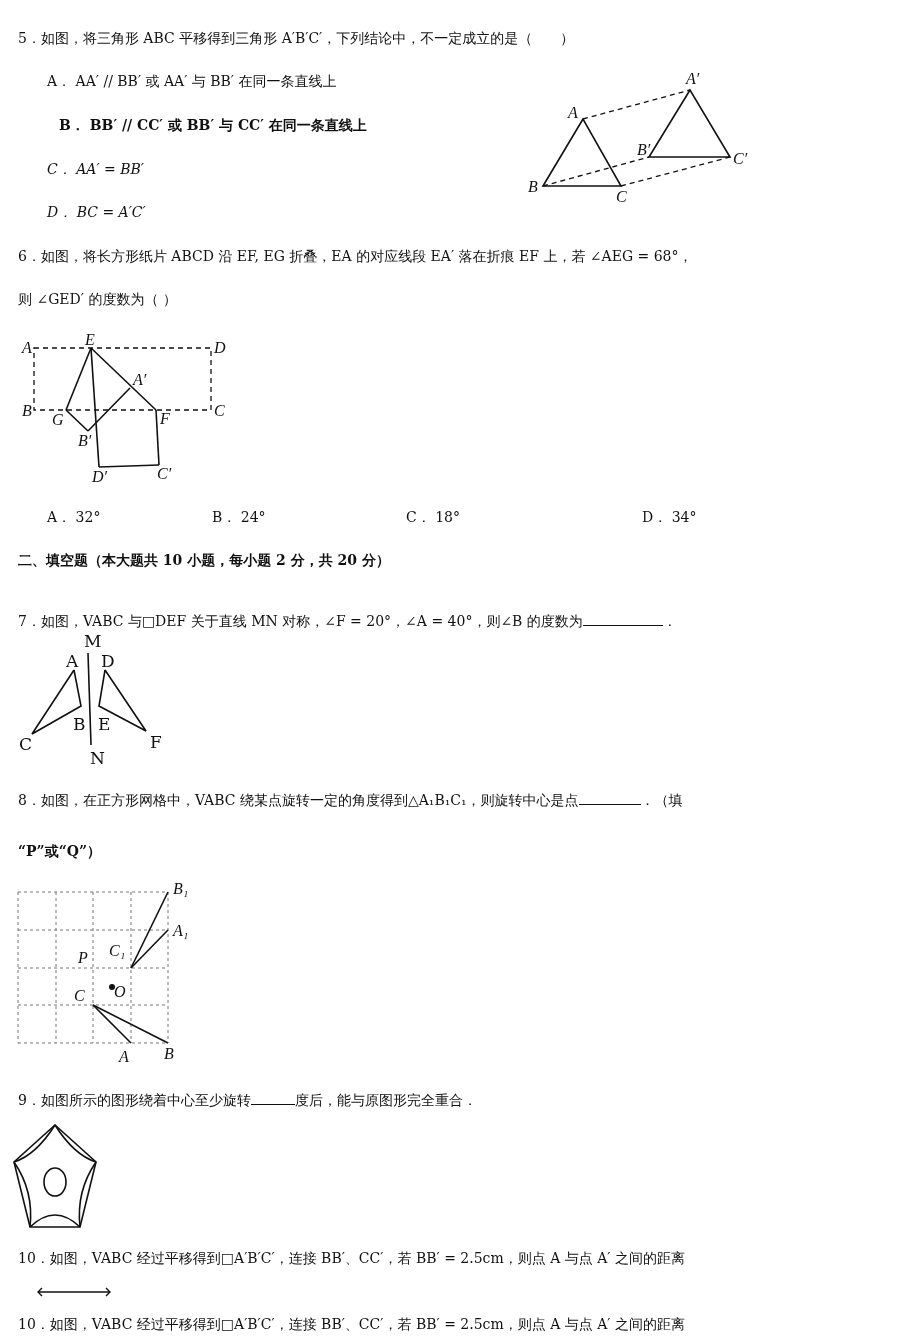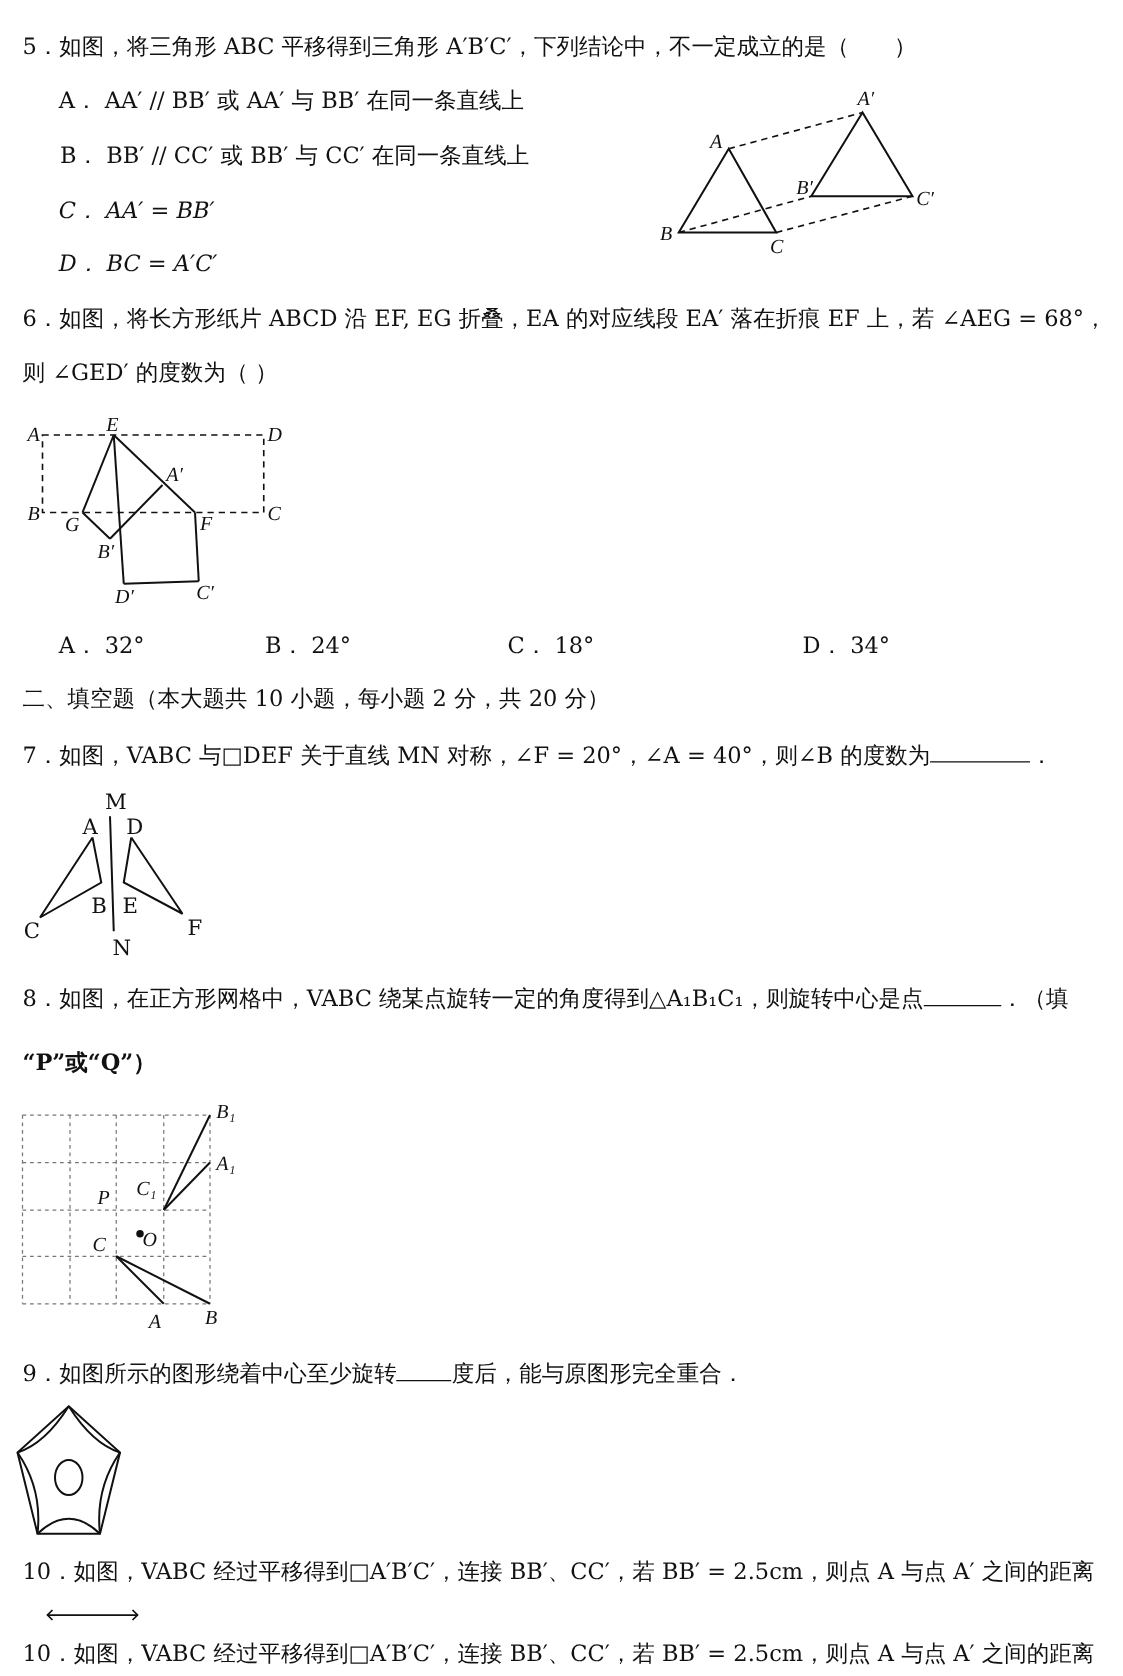--- a/index.html
+++ b/index.html
@@ -1,32 +1,32 @@
 <!DOCTYPE html>
 <html><head>
 <meta charset="utf-8">
 <style>
   html, body { margin: 0; padding: 0; background: #ffffff; }
   body { width: 898px; height: 1341px; position: relative; overflow: hidden;
          font-family: "DejaVu Serif", "Liberation Serif", serif; color: #111; font-size: 17px; }
-  .line { position: absolute; white-space: nowrap; font-size: 18px; line-height: 22px; }
+  .line { position: absolute; white-space: nowrap; font-size: 14px; line-height: 22px; }
   .blank { display: inline-block; border-bottom: 1.5px solid #111; height: 16px; vertical-align: baseline; }
-  .heading { font-weight: normal; }
+  .heading { font-weight: bold; }
   svg text { font-family: "Liberation Serif", serif; font-style: italic; font-size: 16px; fill: #111; }
   svg .up { font-style: normal; font-family: "DejaVu Serif", serif; font-size: 17px; }
 </style>
 </head>
 <body>
 
 <div class="line" style="left:18px; top:27px;">5．如图，将三角形 ABC 平移得到三角形 A′B′C′，下列结论中，不一定成立的是（　　）</div>
 <div class="line" style="left:47px; top:70px;">
   <span>A．</span>
   <span>AA′ // BB′ 或 AA′ 与 BB′ 在同一条直线上</span>
 </div>
-<div class="line" style="left:48px; top:114px;">
+<div class="line" style="left:59px; top:114px;font-weight:bold;">
   <span>B．</span>
   <span>BB′ // CC′ 或 BB′ 与 CC′ 在同一条直线上</span>
 </div>
 <div class="line" style="left:47px; top:158px;font-style:italic;">
   <span>C．</span>
   <span>AA′ = BB′</span>
 </div>
 <div class="line" style="left:47px; top:201px;font-style:italic;">
   <span>D．</span>
   <span>BC = A′C′</span>
@@ -91,21 +91,21 @@
   <span>C．</span>
   <span>18°</span>
 </div>
 <div class="line" style="left:598px; top:506px;margin-left:44px;">
   <span>D．</span>
   <span>34°</span>
 </div>
 
 <div class="line heading" style="left:18px; top:549px;">二、填空题（本大题共 10 小题，每小题 2 分，共 20 分）</div>
 
-<div class="line" style="left:18px; top:593px;">
+<div class="line" style="left:18px; top:609px;">
   <span>7．如图，VABC 与□DEF 关于直线 MN 对称，∠F = 20°，∠A = 40°，则∠B 的度数为</span><span class="blank" style="width:80px;"></span><span>．</span>
 </div>
 
 <svg style="position:absolute; left:0px; top:620px;" width="200" height="150">
   <g stroke="#111" stroke-width="1.6" fill="none">
     <line x1="88" y1="33" x2="91" y2="125"></line>
     <polyline points="74,50 81,86 32,114 74,50"></polyline>
     <polyline points="105,50 99,86 146,111 105,50"></polyline>
   </g>
   <text class="up" x="84" y="27">M</text>

